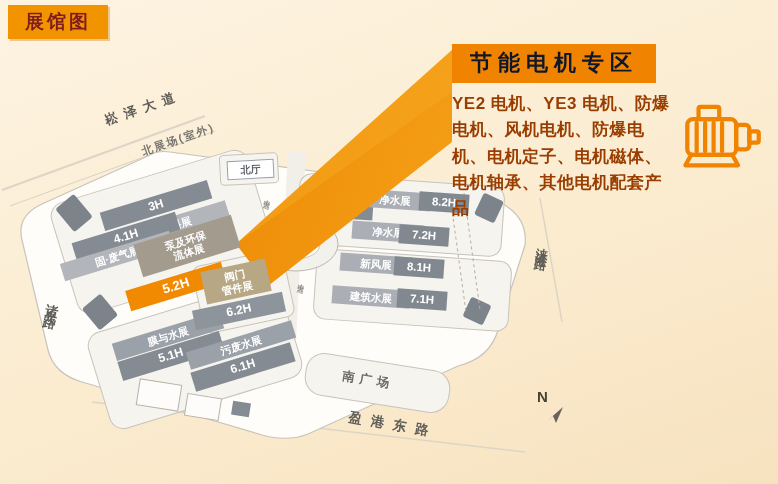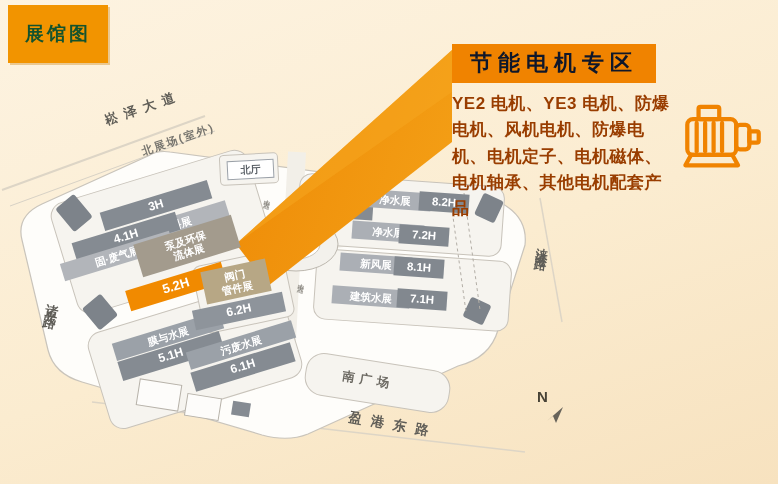--- a/index.html
+++ b/index.html
@@ -3,22 +3,22 @@
 <meta charset="utf-8">
 <style>
   html,body{margin:0;padding:0;}
   .stage{
     position:relative;width:778px;height:484px;overflow:hidden;
     background:linear-gradient(160deg,#fdf3e1 0%,#fbecd0 55%,#f7e2bf 100%);
     font-family:"Liberation Sans",sans-serif;
   }
   .badge{
     position:absolute;left:8px;top:5px;z-index:6;
-    background:#f29400;color:#14532d;font-weight:bold;font-size:19px;
-    letter-spacing:3px;padding:16px 17px;box-shadow:2px 2px 0 rgba(201,122,0,.35);
+    background:#f29400;color:#7f1d1d;font-weight:bold;font-size:19px;
+    letter-spacing:3px;padding:4px 17px;box-shadow:2px 2px 0 rgba(201,122,0,.35);
   }
   .map-svg,.beam-svg{position:absolute;left:0;top:0;pointer-events:none;}
   .map-svg{z-index:1;}
   .beam-svg{z-index:3;}
   .bld{
     position:absolute;z-index:2;display:flex;align-items:center;justify-content:center;
     flex-direction:column;color:#fff;font-weight:bold;text-align:center;line-height:1.15;
     white-space:nowrap;
   }
   .hl{z-index:4;}

